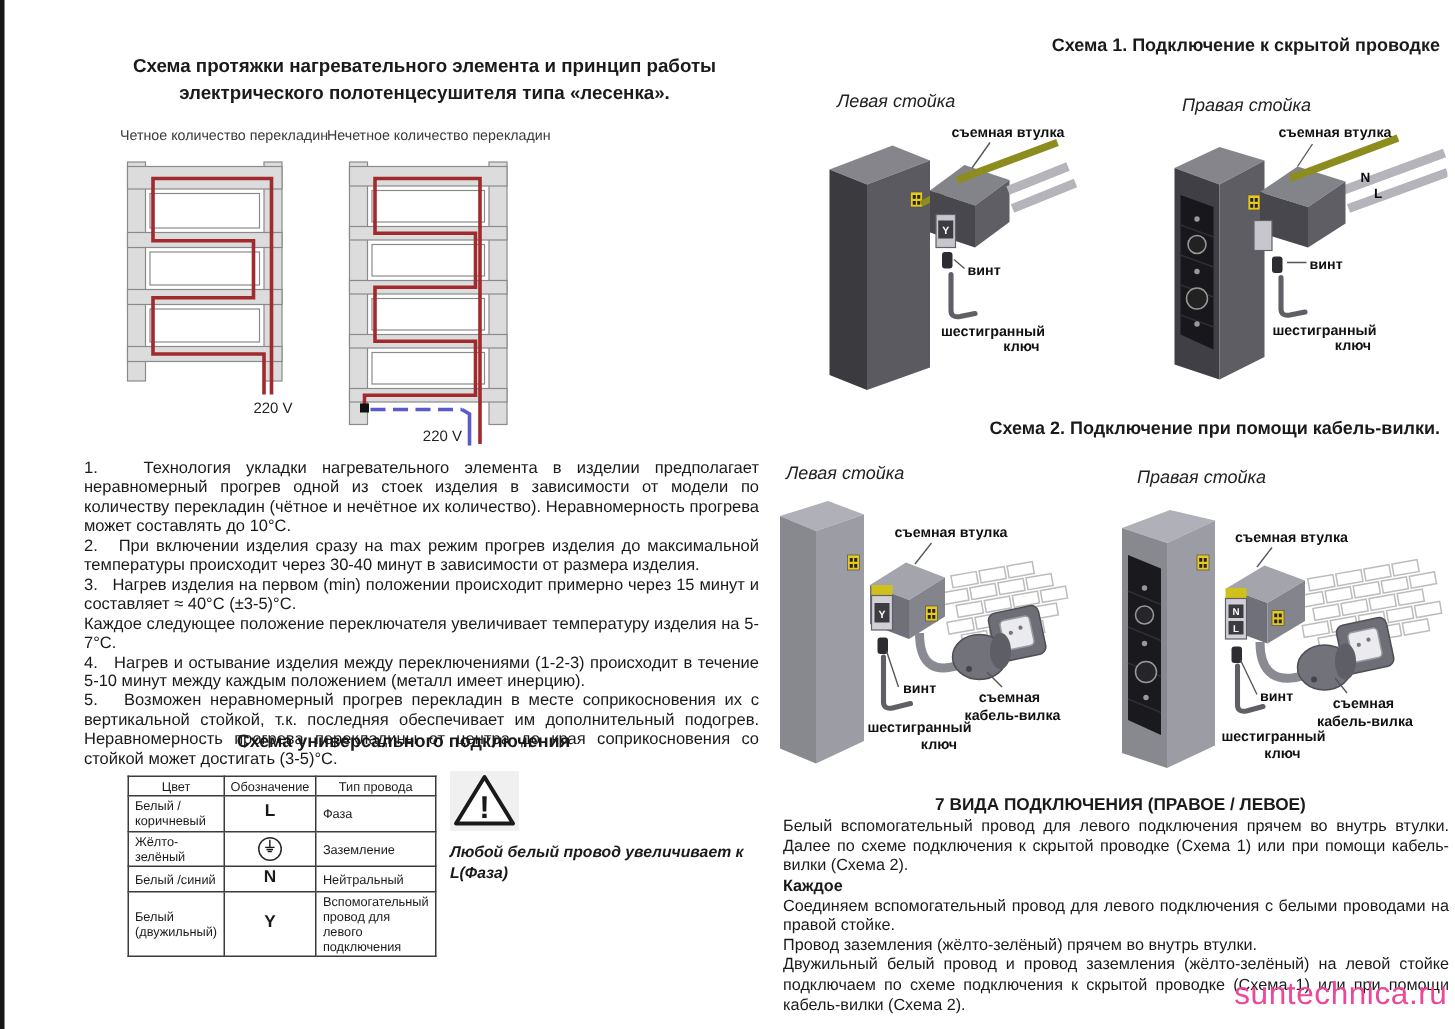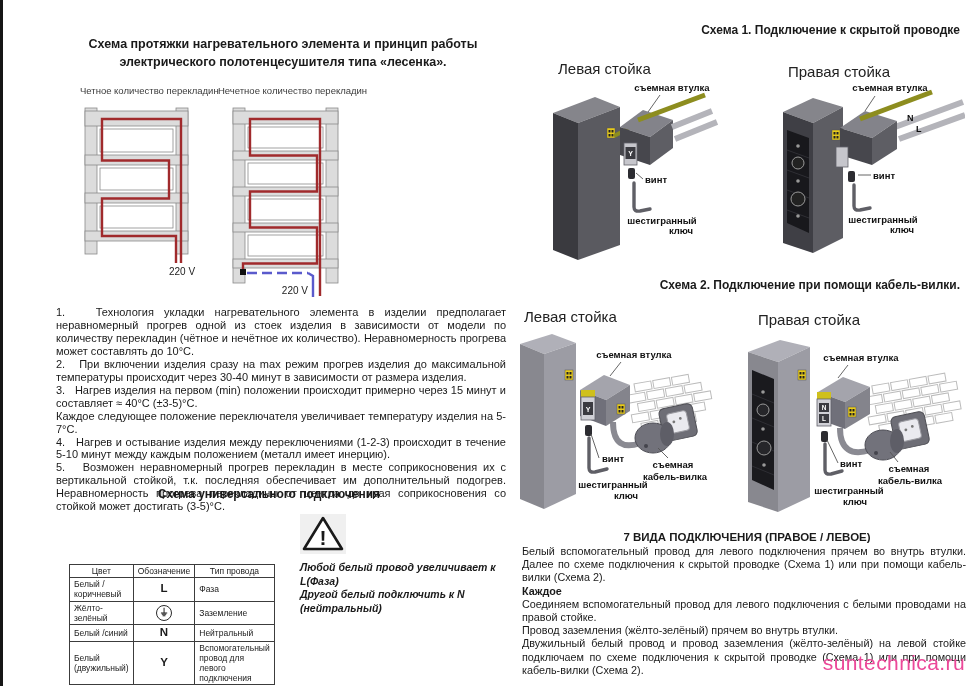--- a/index.html
+++ b/index.html
@@ -12,37 +12,37 @@
            font-size:12.5px; line-height:1.4; }
   .lad-label { font-size:9.5px; color:#3a3a3a; }
   .ladders { left:60px; top:96px; }
 
   .notes { left:56px; top:306px; width:450px; font-size:11px; line-height:12.95px;
            text-align:justify; }
   .notes p { margin:0; }
 
   .uni-title { left:44px; top:487px; width:450px; text-align:center; font-weight:bold;
                font-size:12px; }
-  table.wires { position:absolute; left:69px; top:517px; width:202px;
-                border-collapse:collapse; font-size:8.5px; line-height:1.2;margin-top:47px; }
+  table.wires { position:absolute; left:85px; top:517px; width:202px;
+                border-collapse:collapse; font-size:8.5px; line-height:1.2; }
   .wires th, .wires td { border:1px solid #3c3c3c; padding:1px 4px; vertical-align:middle; }
   .wires th { font-weight:normal; text-align:center; }
   .wires td.sym { text-align:center; font-weight:bold; font-size:11.5px; }
   .ground-circle { display:inline-flex; width:14px; height:14px; border:1.2px solid #2a2a2a;
                    border-radius:50%; align-items:center; justify-content:center;
                    font-size:10px; font-weight:bold; font-family:"DejaVu Sans", sans-serif; }
 
   .warnbox { left:300px; top:514px; width:205px; }
   .warn-text { font-size:10.5px; font-weight:bold; font-style:italic; line-height:1.3;
                margin-top:3px; }
 
   .s-title { width:430px; text-align:right; font-weight:bold; font-size:12px; }
   .s1-title { left:530px; top:23px; }
   .s2-title { left:530px; top:278px; }
-  .post-label { font-size:15px; color:#222; }
+  .post-label { font-size:12px; color:#222;font-style:italic; }
 
   .types-title { left:532px; top:531px; width:430px; text-align:center; font-weight:bold;
                  font-size:11.5px; }
   .rtext { left:522px; top:545px; width:444px; font-size:10.8px; line-height:13.2px; }
   .rtext p { margin:0; text-align:justify; }
   .rtext p.hd { font-weight:bold; text-align:left; }
 
   .watermark { right:5px; top:651px; font-size:21px; color:#ec4899; letter-spacing:0.4px; }
 
   svg text { font-family:"Liberation Sans", sans-serif; }
@@ -139,21 +139,20 @@
     </table>
 
   <div class="abs warnbox">
     <svg width="46" height="40" viewBox="0 0 46 40">
       <rect x="0" y="0" width="46" height="40" fill="#f0f0f0"></rect>
       <polygon points="23,4 42,35 4,35" fill="#ffffff" stroke="#1a1a1a" stroke-width="2.6" stroke-linejoin="round"></polygon>
       <text x="23" y="31" text-anchor="middle" font-size="21" font-weight="bold" fill="#1a1a1a">!</text>
     </svg>
     <div class="warn-text">
       <div>Любой белый провод увеличивает к L(Фаза)</div>
-      <div>Другой белый подключить к N (нейтральный)</div>
     </div>
   </div>
 
   <div class="abs s-title s1-title">Схема 1. Подключение к скрытой проводке</div>
   <div class="abs post-label" style="left:558px; top:60px;">Левая стойка</div>
   <div class="abs post-label" style="left:788px; top:63px;">Правая стойка</div>
 
   <svg class="abs" style="left:535px; top:75px;" width="430" height="200" viewBox="0 0 430 200">
 
     <g>

